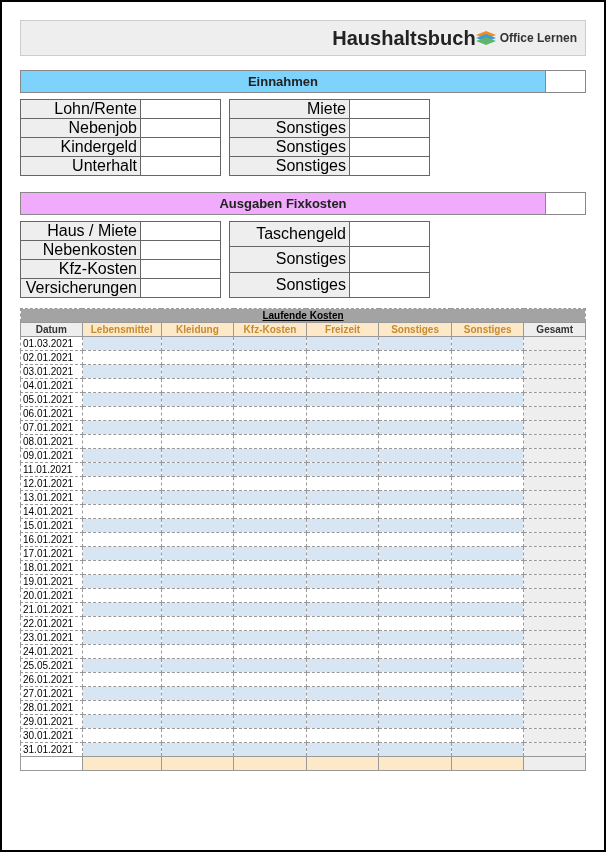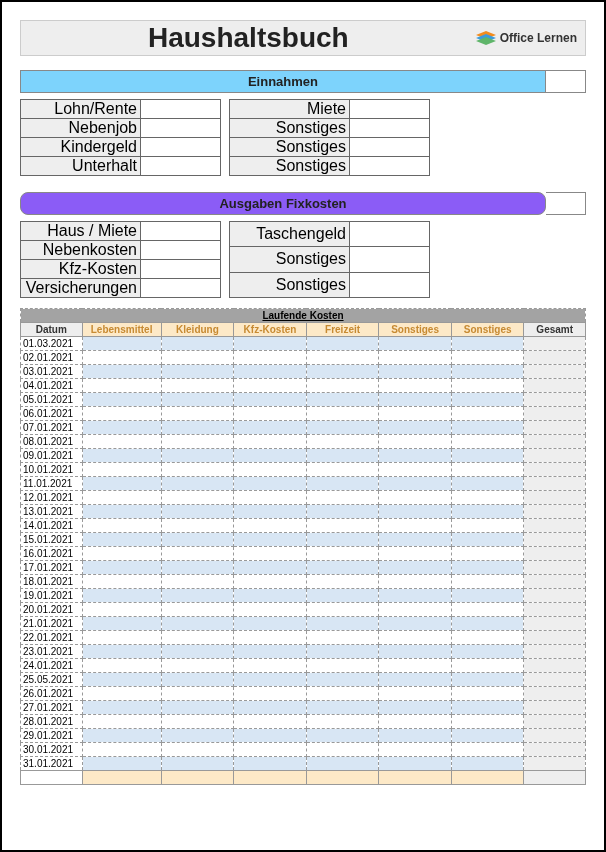--- a/index.html
+++ b/index.html
@@ -21,23 +21,23 @@
     display: flex;
     align-items: center;
     height: 36px;
     background: #eeeeee;
     border: 1px solid #cccccc;
     margin-bottom: 14px;
     position: relative;
   }
   .title {
     flex: 1;
-    text-align: center;
+    text-align: right;
     font-family: "Comic Sans MS", cursive, sans-serif;
-    font-size: 28px;
+    font-size: 20px;
     font-weight: bold;
     color: #222;
   }
   .logo {
     display: flex;
     align-items: center;
     gap: 4px;
     padding-right: 8px;
     font-weight: bold;
     color: #333;
@@ -60,21 +60,21 @@
     border: 1px solid #888;
   }
   .section-bar .bar-side {
     width: 40px;
     border-top: 1px solid #888;
     border-right: 1px solid #888;
     border-bottom: 1px solid #888;
     background: #fff;
   }
   .green { background: #7dd3fc; }
-  .red { background: #8b5cf6; border-radius: 8px; }
+  .red { background: #f0abfc; }
 
   .two-col-table {
     display: flex;
     margin-top: 6px;
   }
   .two-col-table table {
     border-collapse: collapse;
   }
   .two-col-table td {
     border: 1px solid #666;
@@ -368,30 +368,20 @@
           <td class="date-cell">09.01.2021</td>
           <td class="data-odd"></td>
           <td class="data-odd"></td>
           <td class="data-odd"></td>
           <td class="data-odd"></td>
           <td class="data-odd"></td>
           <td class="data-odd"></td>
           <td class="sum-cell"></td>
         </tr>
         <tr>
-          <td class="date-cell">10.01.2021</td>
-          <td class="data-even"></td>
-          <td class="data-even"></td>
-          <td class="data-even"></td>
-          <td class="data-even"></td>
-          <td class="data-even"></td>
-          <td class="data-even"></td>
-          <td class="sum-cell"></td>
-        </tr>
-        <tr>
           <td class="date-cell">11.01.2021</td>
           <td class="data-odd"></td>
           <td class="data-odd"></td>
           <td class="data-odd"></td>
           <td class="data-odd"></td>
           <td class="data-odd"></td>
           <td class="data-odd"></td>
           <td class="sum-cell"></td>
         </tr>
         <tr>

